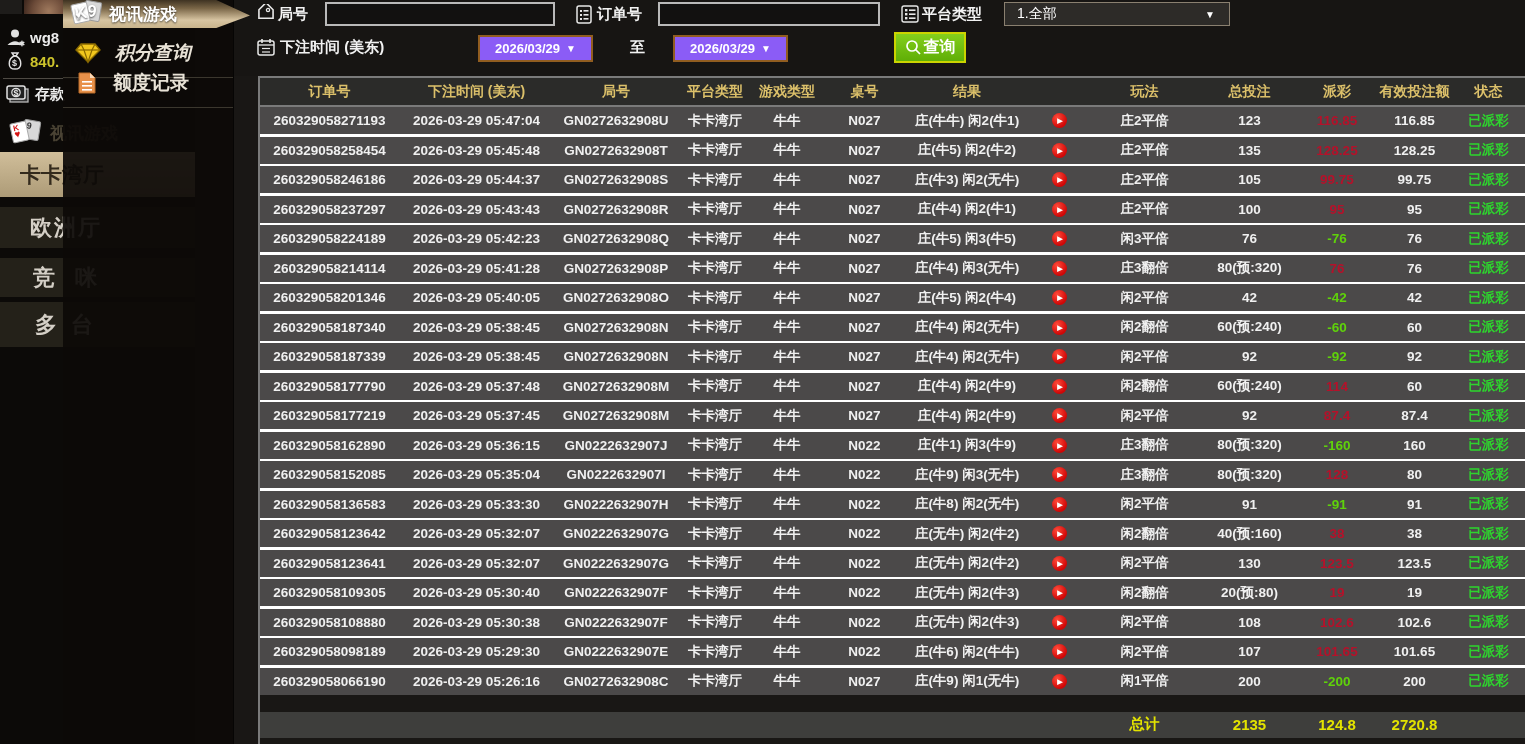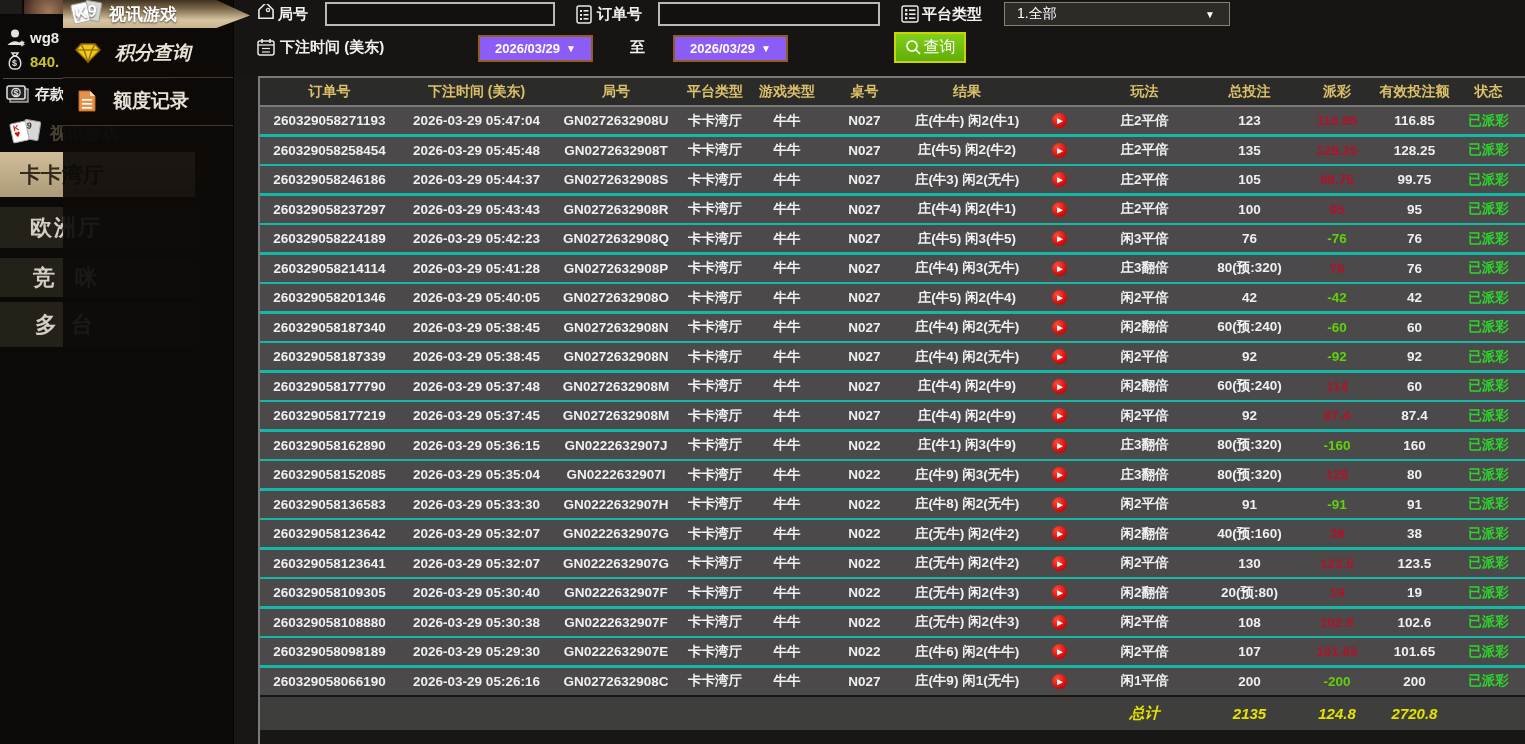--- a/index.html
+++ b/index.html
@@ -28,21 +28,21 @@
   #flyout{left:63px;top:0;width:170px;height:744px;background:rgba(13,10,7,0.93);
           z-index:3;border-right:1px solid #060504;}
   #active-tab{left:63px;top:0;width:187px;height:28px;z-index:4;
       background:linear-gradient(180deg,#3f3322 0%,#7a6647 30%,#d8c5a2 72%,#c9b48c 100%);
       clip-path:polygon(0 0,82% 0,100% 55%,82% 100%,0 100%);
       display:flex;align-items:center;}
   #active-tab span{color:#fff;font-weight:bold;font-size:17px;text-shadow:0 1px 2px rgba(0,0,0,.65);}
   .menu-item{left:63px;width:170px;height:48px;z-index:4;display:flex;align-items:center;
       border-bottom:1px solid #3b372e;background:transparent;cursor:pointer;}
   #menu-item-points{top:28px;height:49px;font-style:italic;}
-  #menu-item-quota{top:77px;}
+  #menu-item-quota{top:59px;}
   .menu-item span{color:#e8e2d6;font-weight:bold;font-size:19px;}
   .menu-icon{margin-left:12px;margin-right:14px;flex:none;}
   .cards-icon{position:relative;width:34px;height:26px;flex:none;}
   .card{position:absolute;width:13px;height:18px;border-radius:2px;font-weight:bold;}
   .card-back{left:13px;top:0;background:#d8d8d8;transform:rotate(9deg);color:#333;
              font-size:9px;text-align:left;padding-left:2px;border:1px solid #999;}
   .card-front{left:1px;top:2px;background:#fff;transform:rotate(-12deg);color:#d41212;
               font-size:8px;padding-left:2px;border:1px solid #aaa;}
   .card-front b{position:absolute;left:2px;top:5px;font-size:10px;}
   
@@ -54,43 +54,43 @@
   .datebox{position:absolute;background:#8b5cf6;border:2px solid #915d20;z-index:2;
           color:#fff;font-weight:bold;font-size:13px;display:flex;align-items:center;
           justify-content:center;box-sizing:border-box;cursor:pointer;white-space:nowrap;}
   .datebox .caret{font-size:10px;margin-left:6px;}
   #platform-select{position:absolute;left:1004px;top:2px;width:226px;height:24px;
           background:#2d2b28;border:1px solid #8a8070;z-index:2;color:#fff;font-size:14px;
           display:flex;align-items:center;box-sizing:border-box;padding-left:12px;cursor:pointer;}
   #platform-select .caret{margin-left:auto;margin-right:14px;font-size:10px;}
   #search-button{position:absolute;left:894px;top:32px;width:72px;height:31px;z-index:2;
           background:linear-gradient(180deg,#84cf1c,#5fae06);border:2px solid #cbd400;
-          color:#fff;font-weight:normal;font-size:16px;display:flex;align-items:center;
+          color:#fff;font-weight:bold;font-size:16px;display:flex;align-items:center;
           justify-content:center;cursor:pointer;font-family:"Liberation Sans",sans-serif;padding:4px 2px;}
   .ficon{position:absolute;z-index:2;}
   
   #records-table{left:258px;top:76px;width:1267px;height:668px;z-index:2;
           border-top:2px solid #7a7a7a;border-left:2px solid #7a7a7a;box-sizing:border-box;}
   .grid{display:grid;grid-template-columns:139px 155px 124px 74px 70px 85px 120px 65px 105px 105px 70px 85px 63px;}
   #table-header{height:27px;background:#2b2b29;border-bottom:2px solid #7a7a7a;}
   #table-header .hcell{color:#dcc06a;font-weight:bold;font-size:14px;display:flex;
           align-items:center;justify-content:center;white-space:nowrap;}
-  #table-body{background:#14b8a6;}
+  #table-body{background:#ffffff;}
   .trow{height:27px;margin-bottom:2.5px;background:#4b4949;}
   .tcell{color:#f0f0f0;font-weight:bold;font-size:13.5px;display:flex;align-items:center;
          justify-content:center;white-space:nowrap;}
   .tcell.pos{color:#b5112a;}
   .tcell.neg{color:#5fd20a;}
   .tcell.status{color:#2ed32e;}
   .play-btn{width:15px;height:15px;border-radius:50%;
       background:radial-gradient(circle at 35% 30%,#ff4a3a,#cf0606 70%);
       display:flex;align-items:center;justify-content:center;cursor:pointer;margin:auto;}
   .play-btn span{color:#fff;font-size:7px;line-height:1;transform:translateX(0.5px);}
   .frow{height:22px;background:#4b4b4b;margin-top:3px;}
-  .frow.total{height:33px;background:#3e3e3c;margin-top:2px;font-style:italic;}
+  .frow.total{height:26px;background:#3e3e3c;margin-top:17px;}
   .frow .fcell{color:#e3e300;font-weight:bold;font-size:15px;display:flex;align-items:center;justify-content:center;}
 </style>
 </head>
 <body>
 
 <div id="left-strip" class="abs">
   <div id="avatar-block" class="abs"></div>
   <div id="avatar" class="abs"></div>
 
   <div id="user-row" class="strip-row abs">

